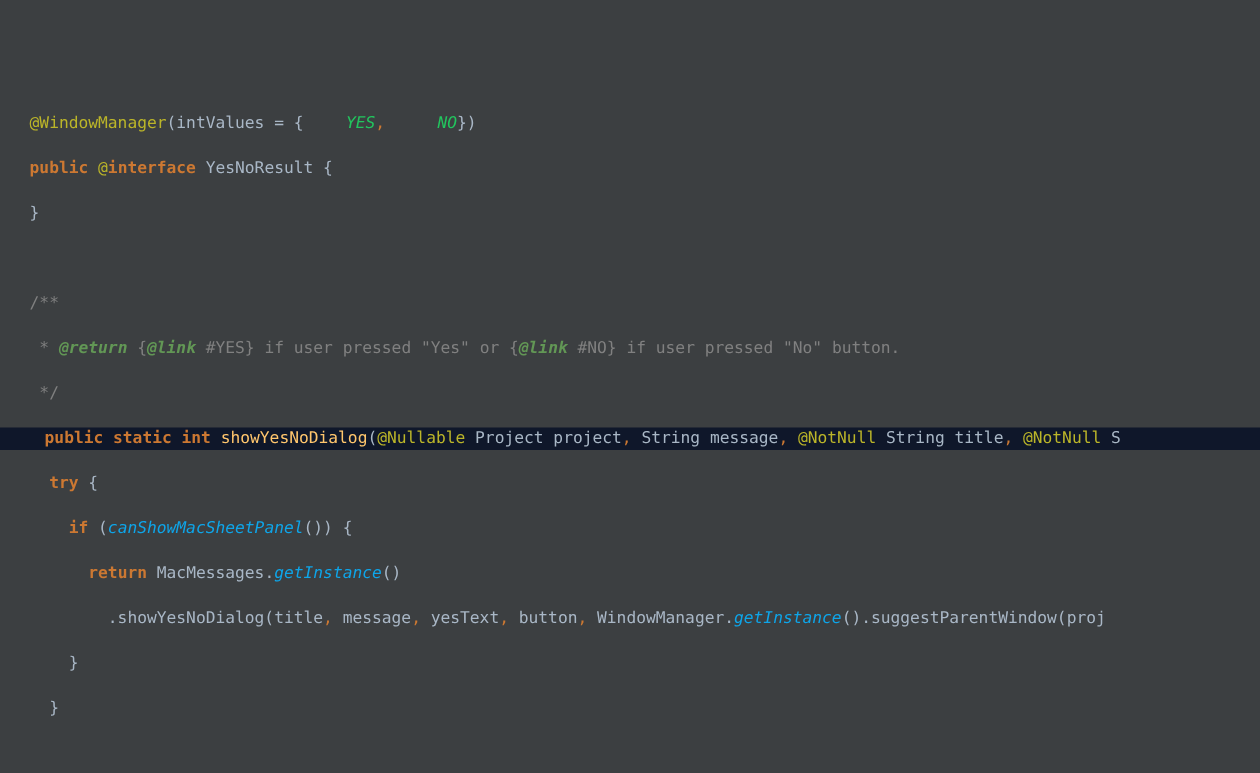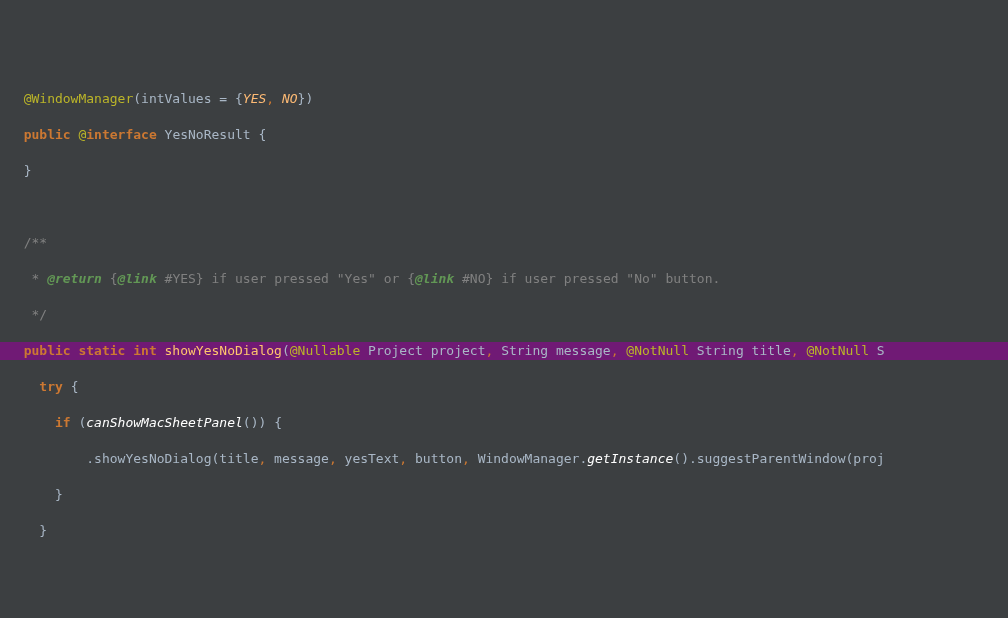--- a/index.html
+++ b/index.html
@@ -17,50 +17,51 @@
       overflow: hidden;
       width: 1008px;
       height: 618px;
       white-space: pre;
     }
     .line {
       display: block;
       min-height: 18px;
     }
     .highlighted-line {
-      background-color: #701a75;
+      background-color: #0f172a;
       margin: 0 -8px;
-      padding: 0 8px;
+      padding: 0 20px;
     }
     .kw { color: #cc7832; font-weight: bold; }
     .method-decl { color: #ffc66d; }
     .annotation { color: #bbb529; }
     .comment { color: #808080; }
     .comment-italic { color: #808080; }
     .tag { color: #629755; font-style: italic; font-weight: bold; }
-    .static-field { color: #fdba74; font-style: italic; }
-    .static-method { color: #ffffff; font-style: italic; }
+    .static-field { color: #22c55e; font-style: italic; margin-left: 34px; }
+    .static-method { color: #0ea5e9; font-style: italic; }
     .punct { color: #cc7832; }
   </style>
 </head>
 <body>
 
 
 
 <div>
 <div class="line"><span class="annotation">  @</span><span class="annotation">WindowManager</span><span>(intValues = {</span><span class="static-field">YES</span><span class="punct">, </span><span class="static-field">NO</span><span>})</span></div>
 <div class="line"><span>  </span><span class="kw">public </span><span class="annotation">@</span><span class="kw">interface </span><span>YesNoResult </span><span>{</span></div>
 <div class="line"><span>  }</span></div>
 <div class="line"><span></span></div>
 <div class="line"><span class="comment">  /**</span></div>
 <div class="line"><span class="comment">   * </span><span class="tag">@return </span><span class="comment">{</span><span class="tag">@link </span><span class="comment-italic">#YES} </span><span class="comment">if user pressed "Yes" or </span><span class="comment">{</span><span class="tag">@link </span><span class="comment-italic">#NO} </span><span class="comment">if user pressed "No" button.</span></div>
 <div class="line"><span class="comment">   */</span></div>
 <div class="line highlighted-line"><span>  </span><span class="kw">public static int </span><span class="method-decl">showYesNoDialog</span><span>(</span><span class="annotation">@</span><span class="annotation">Nullable </span><span>Project project</span><span class="punct">, </span><span>String message</span><span class="punct">, </span><span class="annotation">@</span><span class="annotation">NotNull </span><span>String title</span><span class="punct">, </span><span class="annotation">@</span><span class="annotation">NotNull </span><span>S</span></div>
 <div class="line"><span>    </span><span class="kw">try </span><span>{</span></div>
 <div class="line"><span>      </span><span class="kw">if </span><span>(</span><span class="static-method">canShowMacSheetPanel</span><span>()) {</span></div>
+<div class="line"><span>        </span><span class="kw">return </span><span>MacMessages.</span><span class="static-method">getInstance</span><span>()</span></div>
 <div class="line"><span>          .showYesNoDialog(title</span><span class="punct">, </span><span>message</span><span class="punct">, </span><span>yesText</span><span class="punct">, </span><span>button</span><span class="punct">, </span><span>WindowManager.</span><span class="static-method">getInstance</span><span>().suggestParentWindow(proj</span></div>
 <div class="line"><span>      }</span></div>
 <div class="line"><span>    }</span></div>
 
 
 
 
 
 
 

